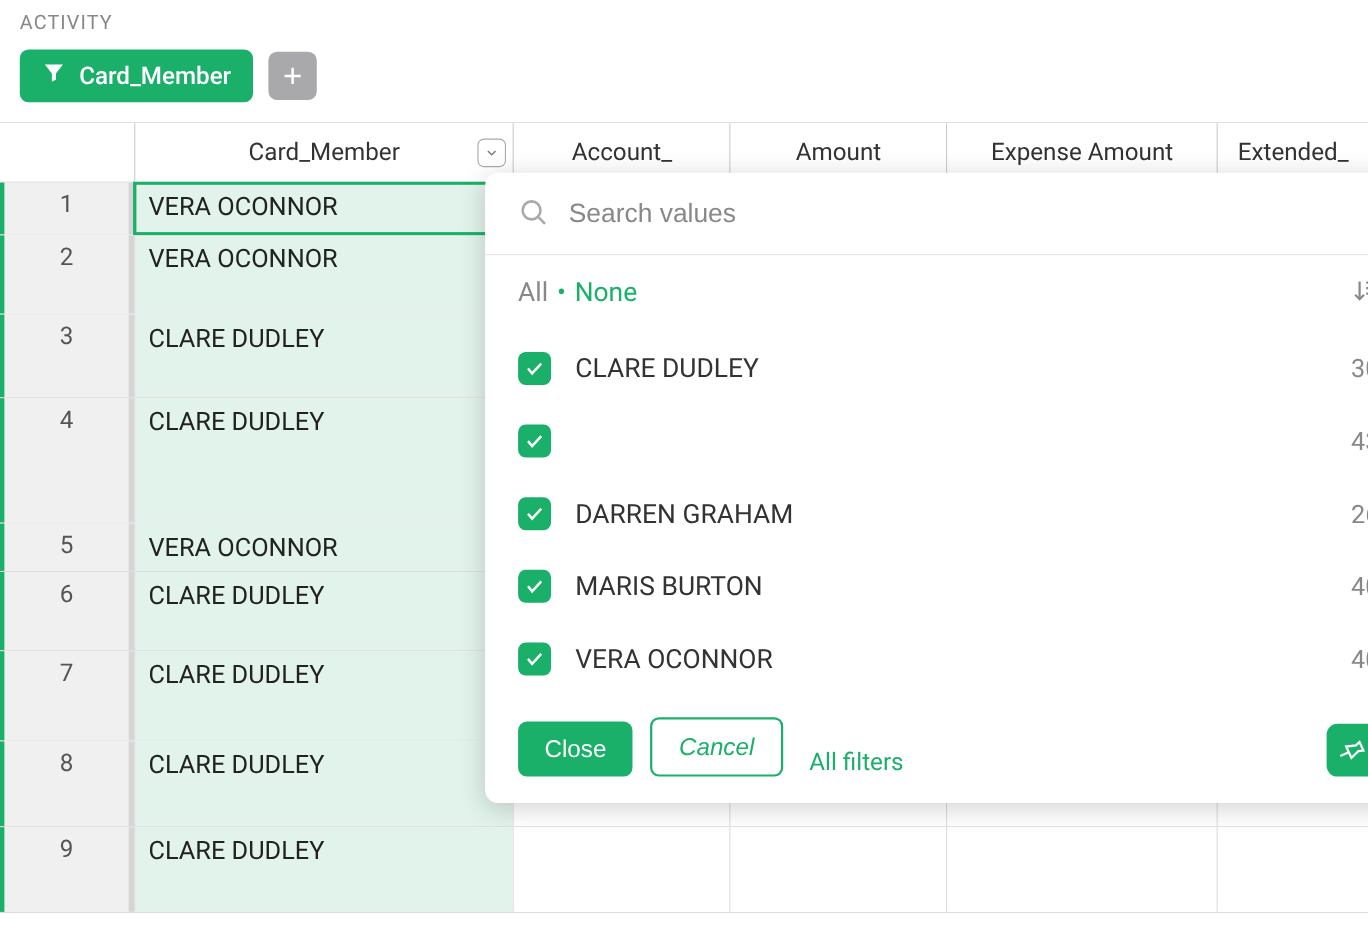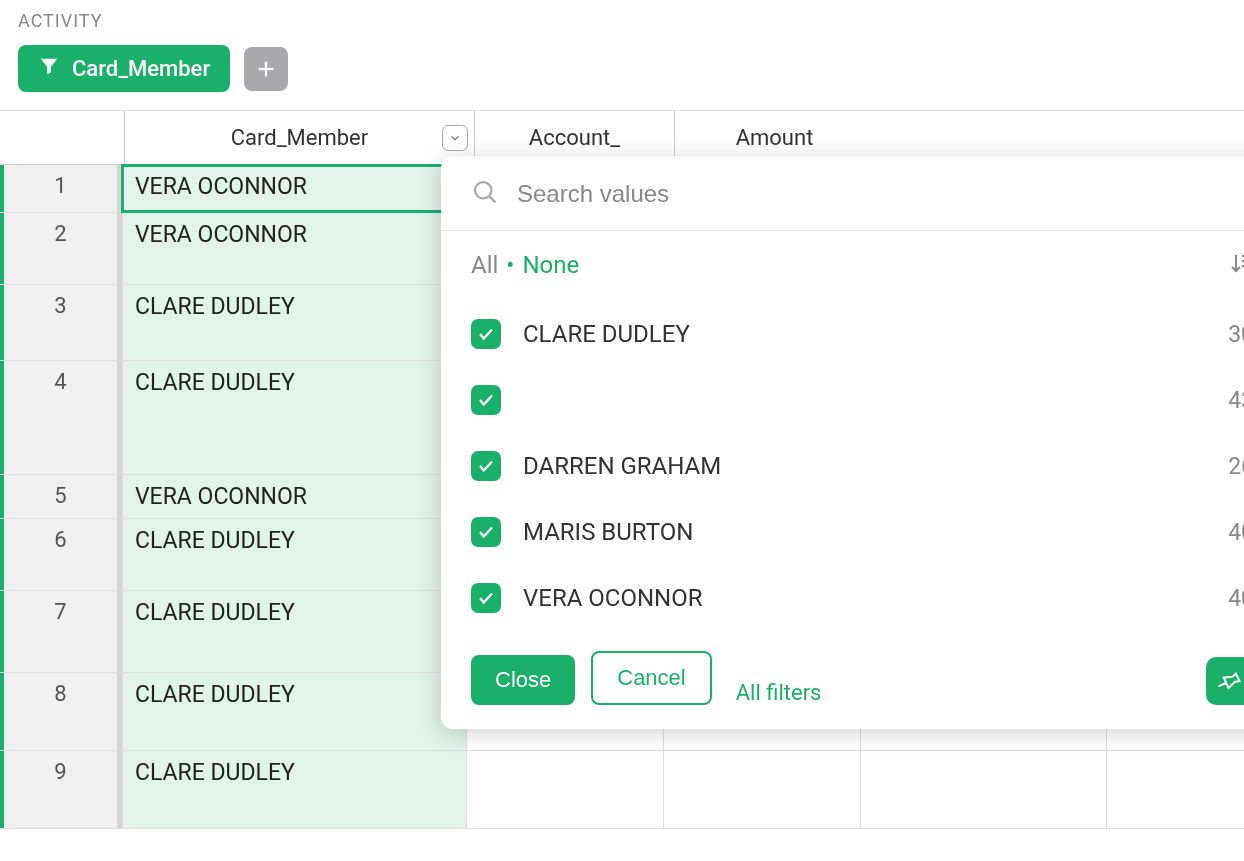--- a/index.html
+++ b/index.html
@@ -168,21 +168,21 @@
     padding: 0 30px 24px;
   }
   .btn {
     padding: 12px 24px;
     border-radius: 8px;
     font-size: 22px;
     cursor: pointer;
     border: none;
   }
   .btn-close { background: #1ab06a; color: #fff; }
-  .btn-cancel { background: #fff; color: #1ab06a; border: 2px solid #1ab06a; }
+  .btn-cancel { background: #fff; color: #1ab06a; border: 2px solid #1ab06a; font-style: italic; }
   .link-allfilters { color: #1ab06a; font-size: 22px; cursor: pointer; margin-left: 8px; }
   .pin-btn {
     margin-left: auto;
     width: 48px; height: 48px;
     border-radius: 10px;
     background: #1ab06a;
     display: flex; align-items: center; justify-content: center;
     cursor: pointer;
   }
   .pin-btn svg { width: 24px; height: 24px; stroke: #fff; stroke-width: 2; fill: none; }
@@ -219,20 +219,26 @@
             <polyline points="6 9 12 15 18 9"></polyline>
           </svg>
       </span>
     </div>
     <div class="col-head w-account">
       <span>Account_</span>
     </div>
     <div class="col-head w-amount">
       <span>Amount</span>
     </div>
+    <div class="col-head w-expense">
+      <span>Expense Amount</span>
+    </div>
+    <div class="col-head w-extended">
+      <span>Extended_</span>
+    </div>
   </div>
 
   <div id="tbody">
       <div class="tbody-row row-sel" style="height: 48px;">
         <div class="row-num">1</div>
         <div class="cell w-member">VERA OCONNOR</div>
         <div class="cell w-account" style="background: rgb(255, 255, 255);"></div>
         <div class="cell w-amount" style="background: rgb(255, 255, 255);"></div>
         <div class="cell w-expense" style="background: rgb(255, 255, 255);"></div>
         <div class="cell w-extended" style="background: rgb(255, 255, 255);"></div>

